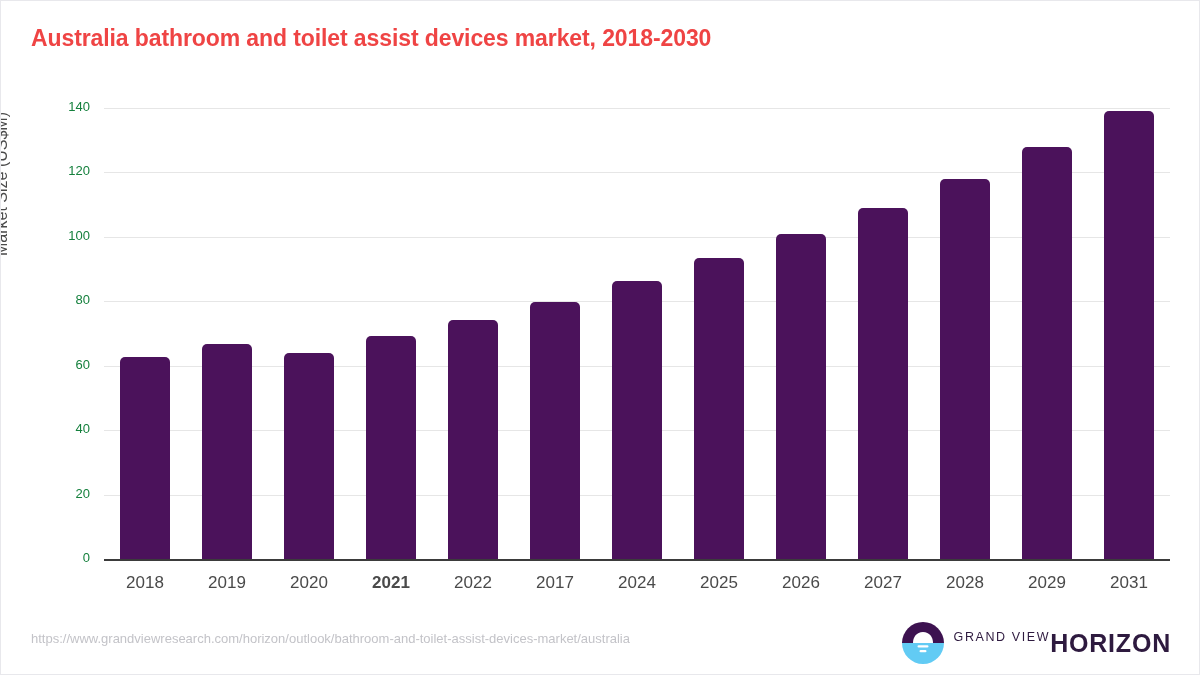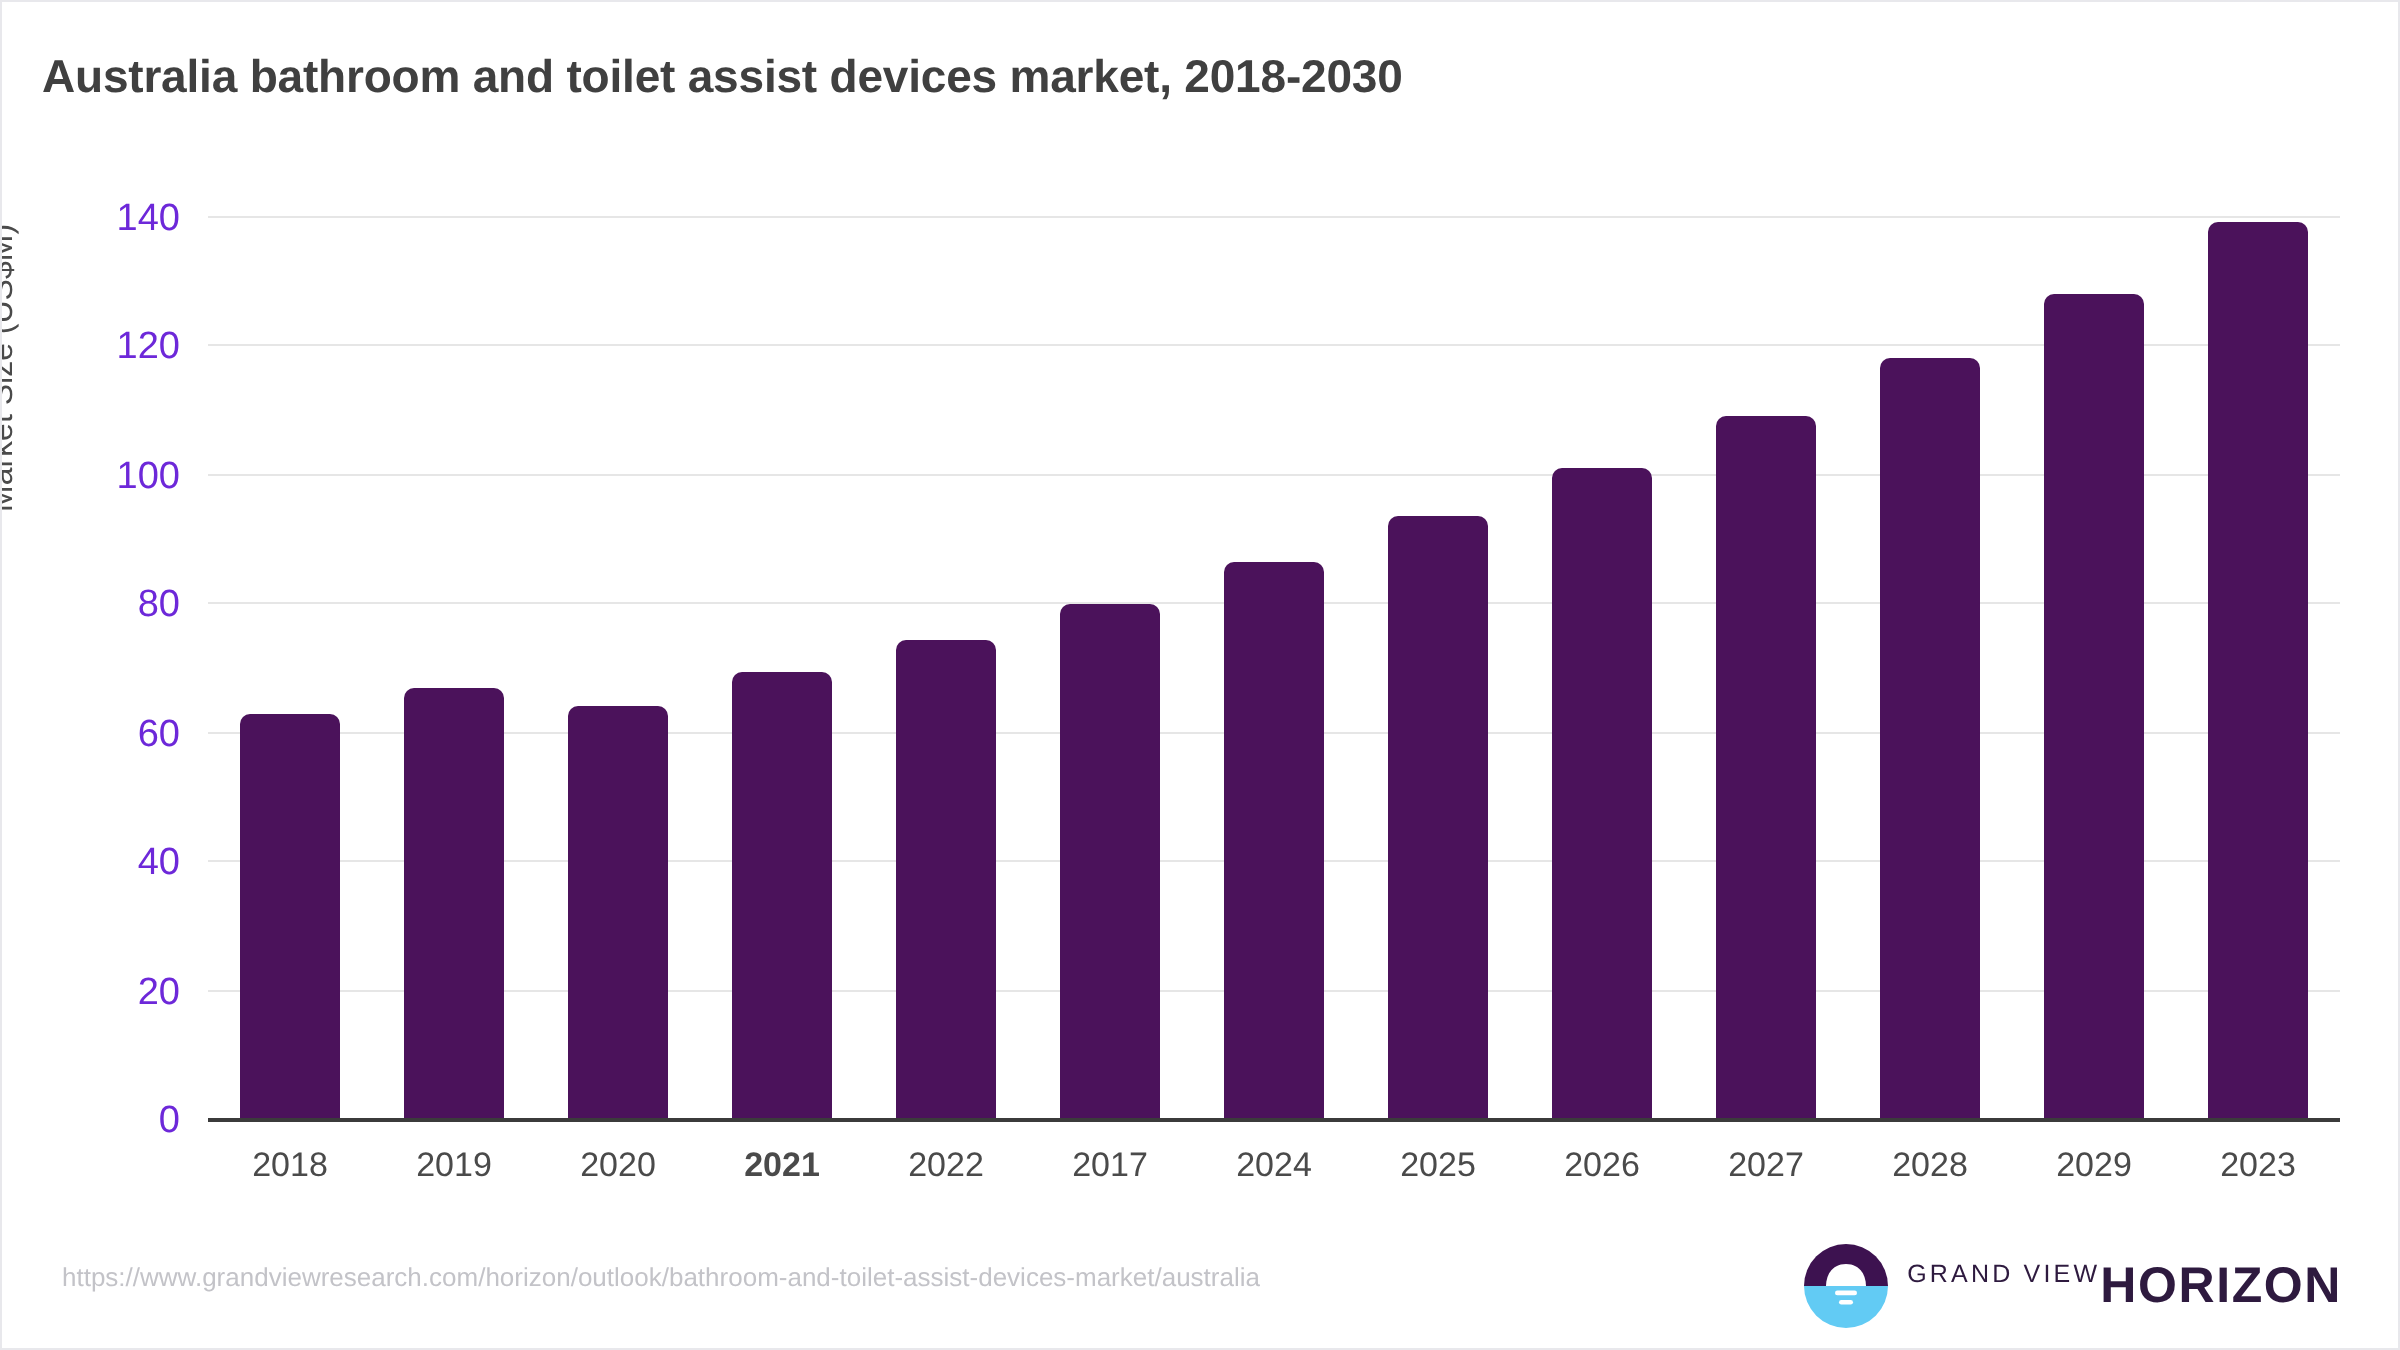--- a/index.html
+++ b/index.html
@@ -16,25 +16,25 @@
     height: 675px;
     background: #ffffff;
     box-sizing: border-box;
     border: 1px solid #e8e8ec;
     overflow: hidden;
   }
 
   
   #chart-title {
     position: absolute;
-    left: 20px;
+    left: 30px;
     top: 24px;
     font-size: 23px;
     font-weight: bold;
-    color: #404040;
+    color: #ef4444;
     letter-spacing: -0.1px;
     white-space: nowrap;
   }
 
   
   #plot-area {
     position: absolute;
     left: 103px;
     top: 107px;
     width: 1066px;
@@ -53,22 +53,22 @@
     top: 558px;
     width: 1066px;
     height: 2px;
     background: #3b3b3b;
   }
 
   
   .y-tick-label {
     position: absolute;
     right: 1178px;  
-    font-size: 19px;
-    color: #6d28d9;
+    font-size: 13px;
+    color: #15803d;
     text-align: right;
     white-space: nowrap;
   }
   #y-axis-title {
     position: absolute;
     left: -8px;
     top: 255px;
     font-size: 16px;
     color: #4a4a4a;
     transform: rotate(-90deg);
@@ -190,21 +190,21 @@
       <div class="x-tick-label" style="left: 268px;">2020</div>
       <div class="x-tick-label" style="left: 350px; font-weight: bold;">2021</div>
       <div class="x-tick-label" style="left: 432px;">2022</div>
       <div class="x-tick-label" style="left: 514px;">2017</div>
       <div class="x-tick-label" style="left: 596px;">2024</div>
       <div class="x-tick-label" style="left: 678px;">2025</div>
       <div class="x-tick-label" style="left: 760px;">2026</div>
       <div class="x-tick-label" style="left: 842px;">2027</div>
       <div class="x-tick-label" style="left: 924px;">2028</div>
       <div class="x-tick-label" style="left: 1006px;">2029</div>
-      <div class="x-tick-label" style="left: 1088px;">2023</div>
+      <div class="x-tick-label" style="left: 1088px;">2031</div>
     </div>
 
   <div id="source-url">https://www.grandviewresearch.com/horizon/outlook/bathroom-and-toilet-assist-devices-market/australia</div>
 
   <div id="logo">
     <svg id="logo-mark" viewBox="0 0 44 44">
       <defs>
         <clipPath id="circClip">
             <circle cx="22" cy="22" r="21"></circle>
           </clipPath>

